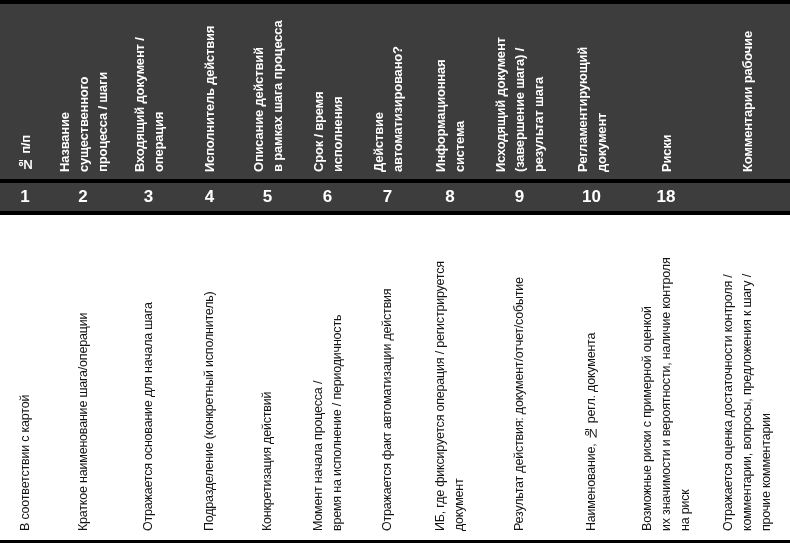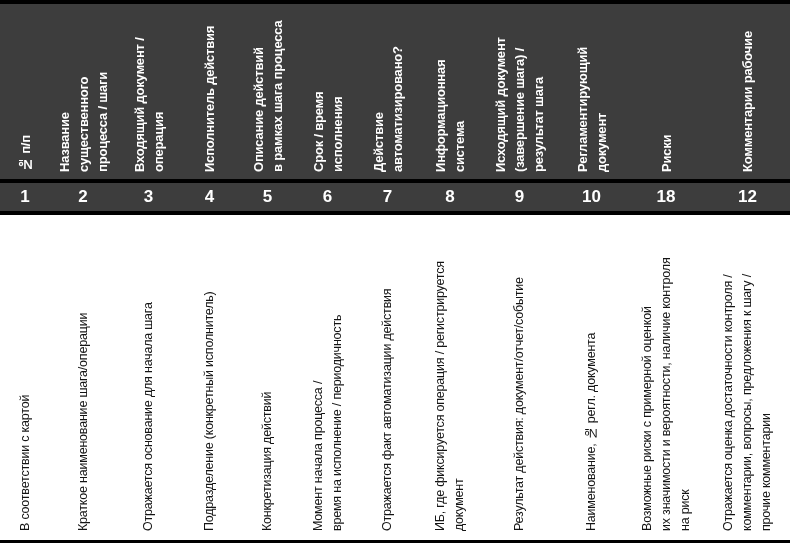--- a/index.html
+++ b/index.html
@@ -144,21 +144,20 @@
     <div class="cell num-cell c2">2</div>
     <div class="cell num-cell c3">3</div>
     <div class="cell num-cell c4">4</div>
     <div class="cell num-cell c5">5</div>
     <div class="cell num-cell c6">6</div>
     <div class="cell num-cell c7">7</div>
     <div class="cell num-cell c8">8</div>
     <div class="cell num-cell c9">9</div>
     <div class="cell num-cell c10">10</div>
     <div class="cell num-cell c11">18</div>
-    <div class="cell num-cell c12">12</div>
   </div>
 
   <div class="rule"></div>
 
   <div class="body-row">
     <div class="cell c1">
         <div class="vtext">В соответствии с картой</div>
       </div>
     <div class="cell c2">
         <div class="vtext">Краткое наименование шага/операции</div>

